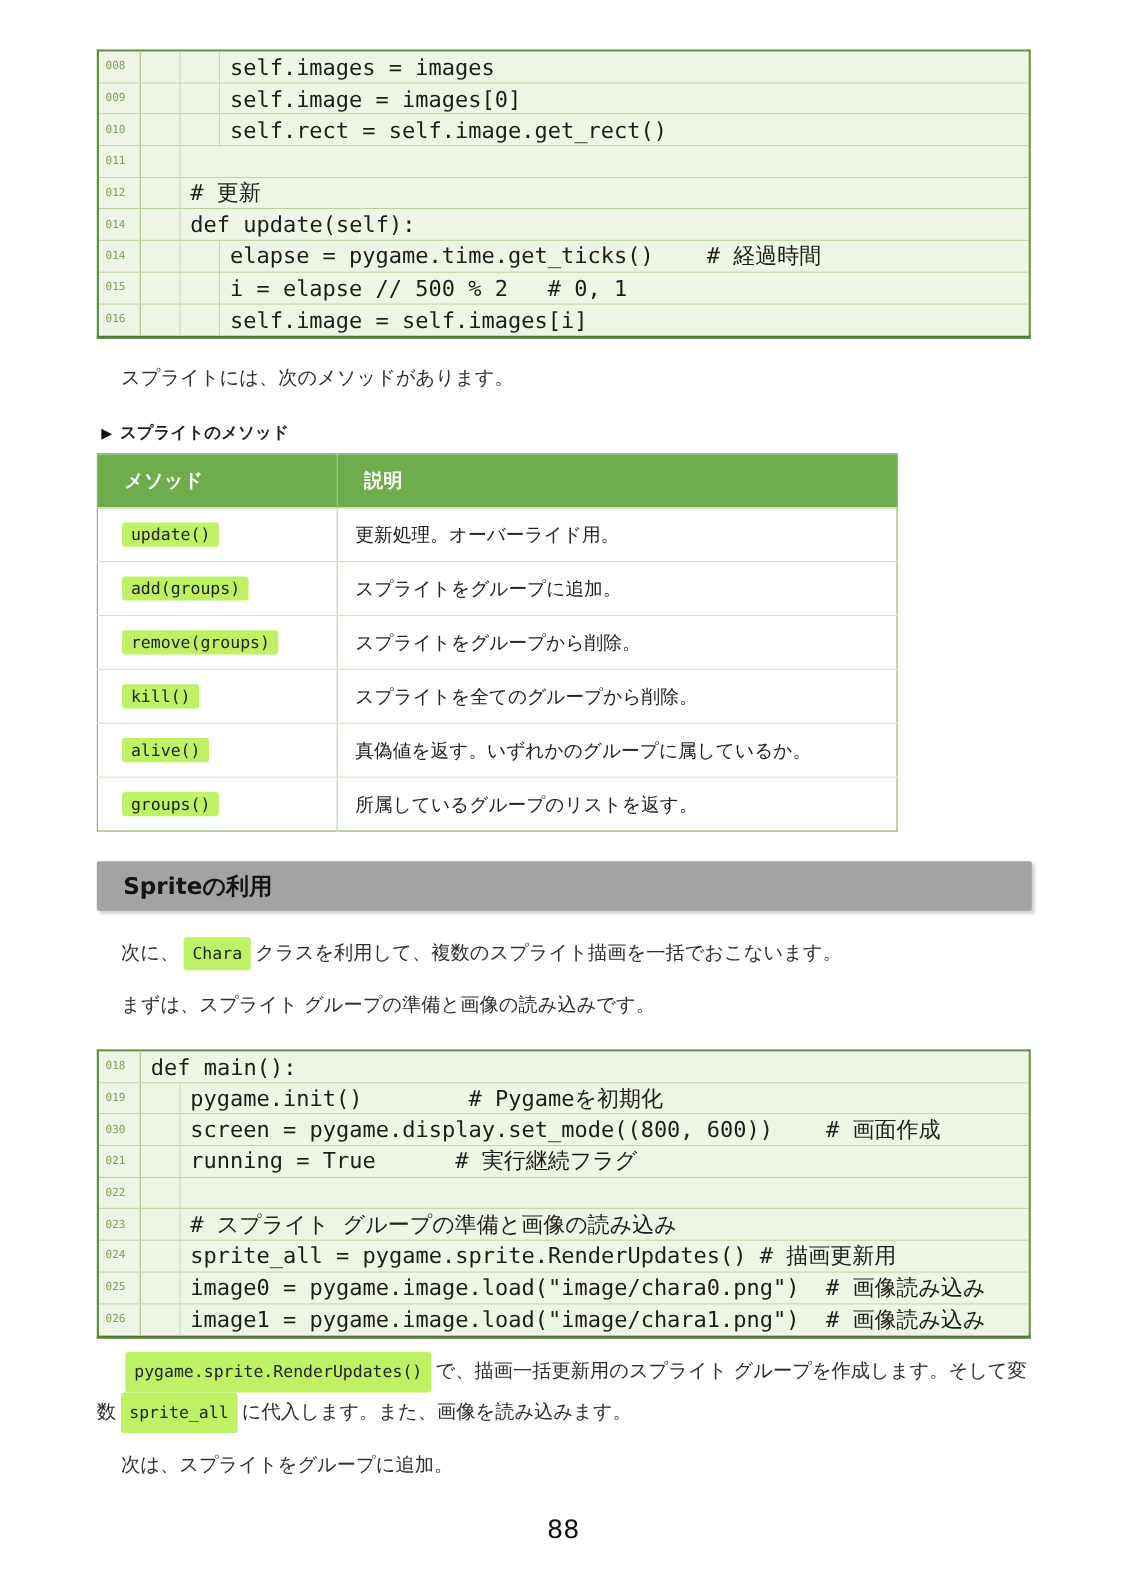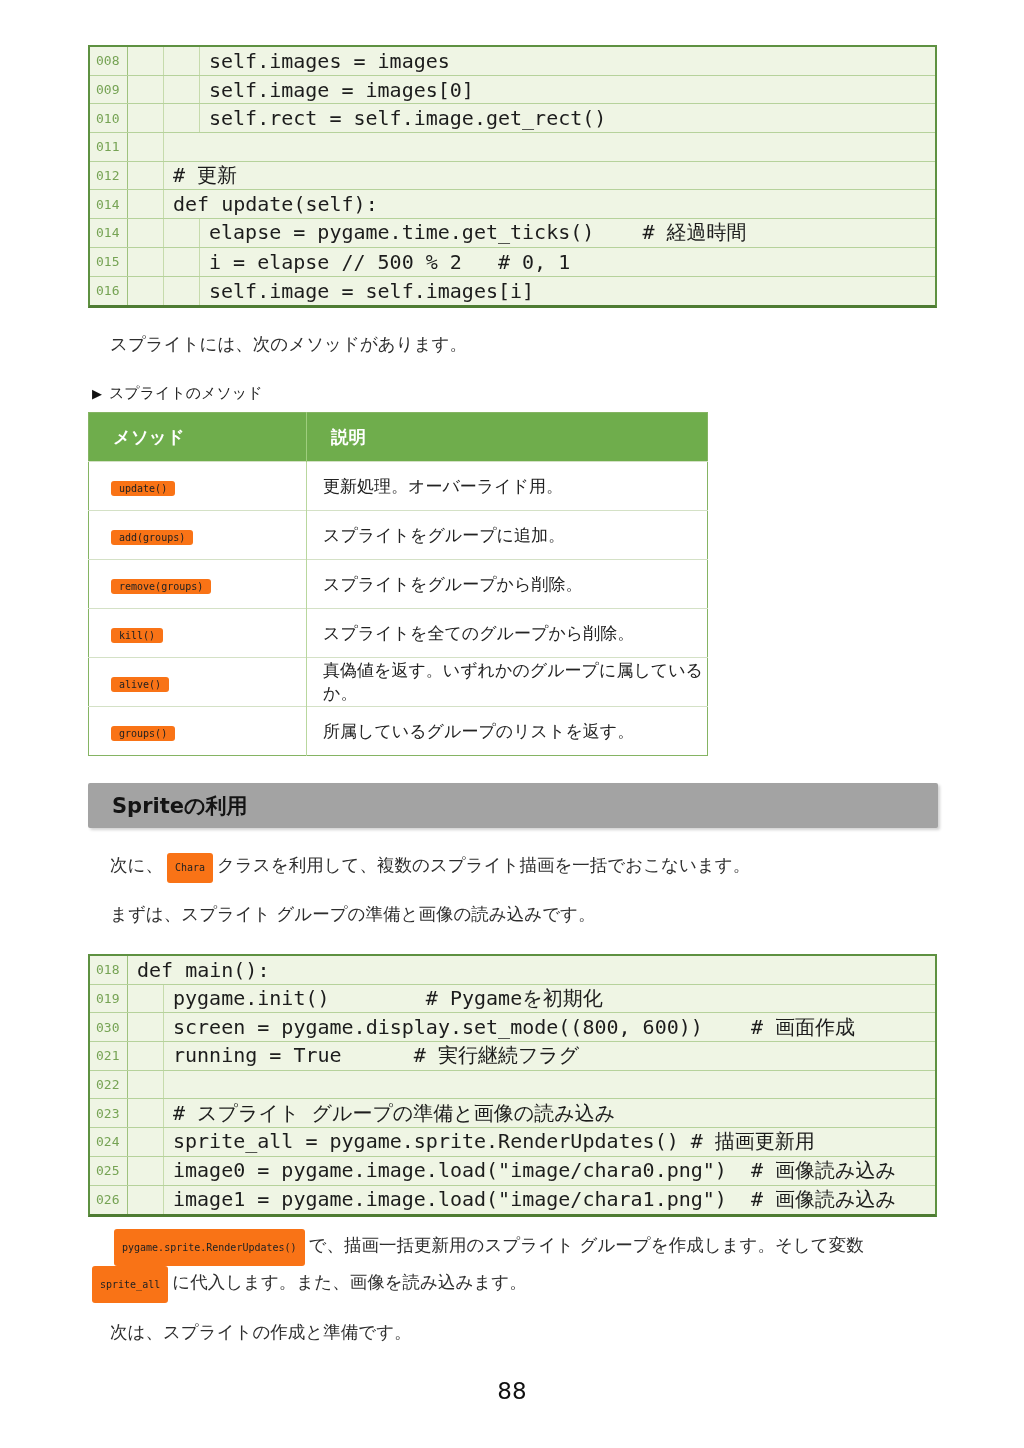--- a/index.html
+++ b/index.html
@@ -12,41 +12,41 @@
     position:absolute;left:88px;width:849px;box-sizing:border-box;
     border:2px solid #5e9141;border-bottom:3px solid #4e7c33;background:#eff5e4;
   }
   .code-row{
     display:flex;align-items:stretch;height:28.7px;background:#eff5e4;
     border-bottom:1px solid #b6d29b;box-sizing:border-box;
   }
   .code-row:last-child{border-bottom:none;}
   .lnum{
     flex:0 0 38px;box-sizing:border-box;border-right:1px solid #9fc27e;
-    color:#76a354;font-family:"DejaVu Sans Mono",monospace;font-size:13px;
+    color:#76a354;font-family:"DejaVu Sans Mono",monospace;font-size:10px;
     display:flex;align-items:center;padding-left:6px;
   }
   .indent-guide{flex:0 0 36px;box-sizing:border-box;border-right:1px solid #c6dbac;}
   .code-text{
     display:flex;align-items:center;padding-left:9px;white-space:pre;
     font-family:"DejaVu Sans Mono",monospace;font-size:20px;color:#1c1c1c;font-weight:500;
   }
   
   .para{position:absolute;left:88px;width:860px;margin:0;font-size:17.5px;color:#2e2e2e;line-height:26px;}
   .indent1{padding-left:22px;}
   .wrap{text-indent:22px;line-height:33px;width:852px;}
   .chip{
-    background:#f97316;font-family:"DejaVu Sans Mono",monospace;font-size:10px;
+    background:#bef264;font-family:"DejaVu Sans Mono",monospace;font-size:15px;
     padding:2px 8px;border-radius:3px;color:#222;margin:0 4px;text-indent:0;display:inline-block;
   }
   
-  .caption{position:absolute;left:92px;font-size:15px;color:#1e1e1e;}
+  .caption{position:absolute;left:92px;font-size:15px;color:#1e1e1e;font-weight:bold;}
   .tri{font-size:13px;margin-right:7px;color:#111;}
   .methods-table{
-    position:absolute;left:88px;width:620px;border-collapse:collapse;
+    position:absolute;left:88px;width:728px;border-collapse:collapse;
     font-size:17px;color:#222;border:1px solid #85b463;background:#fff;
   }
   .methods-table th{
     background:#6fad4c;color:#ffffff;height:46px;text-align:left;
     padding-left:24px;font-size:17.5px;font-weight:bold;
   }
   .methods-table th:first-child{border-right:1px solid #9fce7e;width:192px;}
   .methods-table td{height:46px;border-top:1px solid #d4e1c6;}
   .method-cell{padding-left:22px;border-right:1px solid #b9d79e;width:192px;}
   .method-cell .chip{margin:0;}
@@ -211,17 +211,17 @@
       </div>
       <div class="code-row">
         <span class="lnum">026</span>
         <span class="indent-guide"></span>
         <span class="code-text">image1 = pygame.image.load("image/chara1.png")  # 画像読み込み</span>
       </div>
     </section>
 
   <p class="para wrap" style="top:1229px;"><code class="chip">pygame.sprite.RenderUpdates()</code><span>で、描画一括更新用のスプライト グループを作成します。そして変数</span><code class="chip">sprite_all</code><span>に代入します。また、画像を読み込みます。</span></p>
 
-  <p class="para indent1" style="top:1319px;">次は、スプライトの作成と準備です。</p>
+  <p class="para indent1" style="top:1319px;">次は、スプライトをグループに追加。</p>
 
   <div class="page-number">88</div>
 
 </div>
 
 </body></html>

